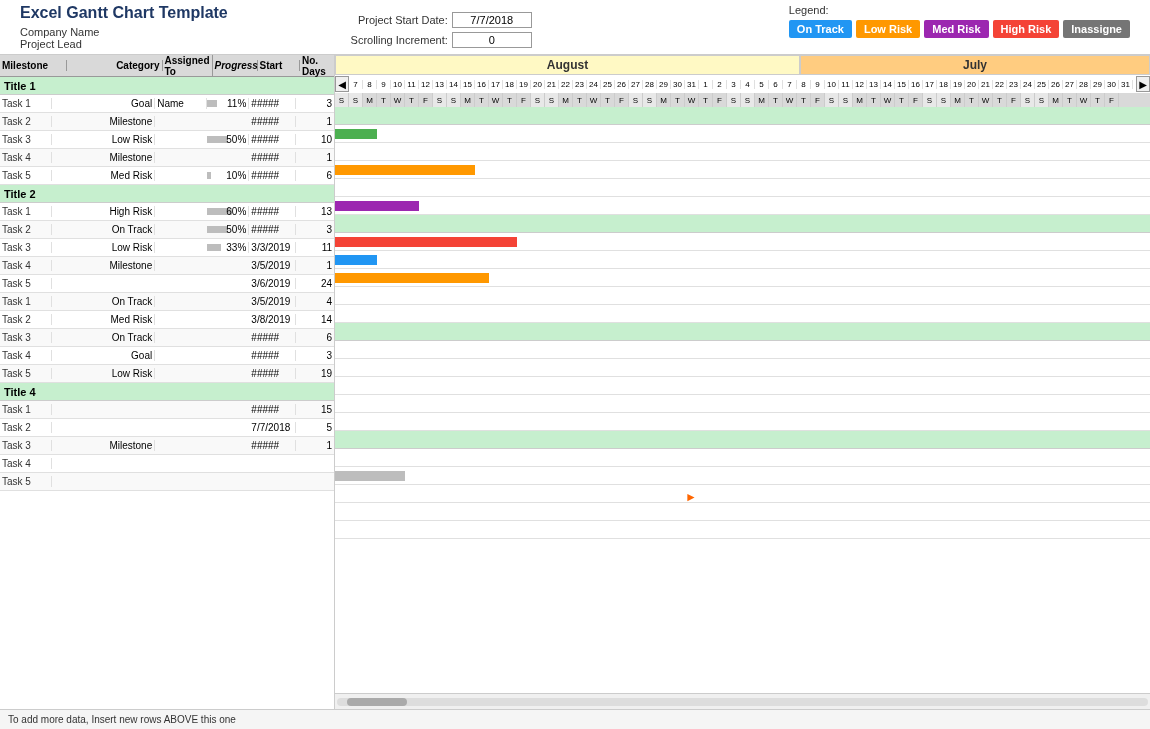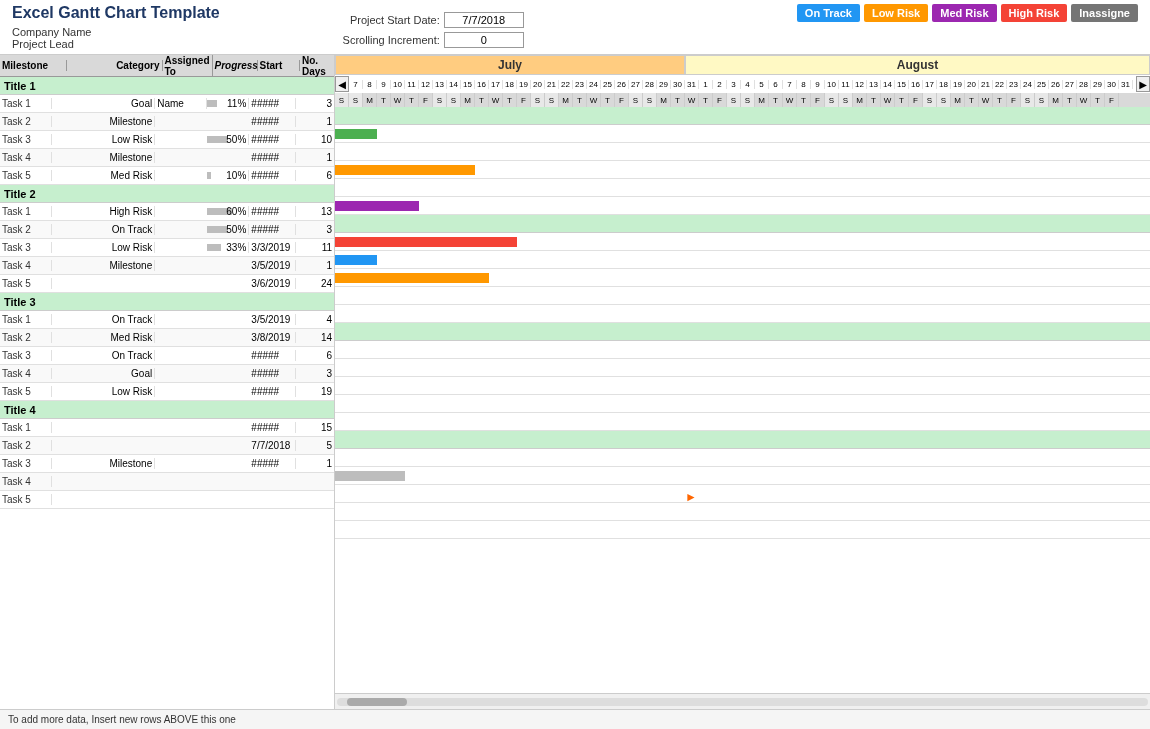--- a/index.html
+++ b/index.html
@@ -1,21 +1,21 @@
 <!DOCTYPE html>
 <html><head>
   <meta charset="utf-8">
   <style>
     * { box-sizing: border-box; margin: 0; padding: 0; }
     body { font-family: Arial, sans-serif; font-size: 11px; background: #fff; overflow: hidden; width: 1150px; height: 729px; }
 
     #app { width: 1150px; height: 729px; display: flex; flex-direction: column; }
 
     
-    #header { background: #fff; padding: 4px 12px; border-bottom: 1px solid #ccc; display: flex; align-items: flex-start; }
+    #header { background: #fff; padding: 4px 20px; border-bottom: 1px solid #ccc; display: flex; align-items: flex-start; }
     #title-block { flex: 0 0 auto; }
     #app-title { font-size: 16px; font-weight: bold; color: #1f3864; }
     #company-info { font-size: 11px; color: #333; margin-top: 4px; }
     #project-info { margin-left: 100px; display: flex; flex-direction: column; gap: 4px; margin-top: 8px; }
     .proj-row { display: flex; align-items: center; gap: 4px; }
     .proj-label { font-size: 11px; color: #333; text-align: right; width: 120px; }
     .proj-input { border: 1px solid #999; padding: 1px 4px; font-size: 11px; width: 80px; text-align: center; background: #fff; }
     #legend-block { margin-left: auto; display: flex; flex-direction: column; }
     #legend-label { font-size: 11px; color: #333; margin-bottom: 4px; }
     #legend-items { display: flex; gap: 4px; }
@@ -102,20 +102,21 @@
       <div class="proj-row">
         <span class="proj-label">Project Start Date:</span>
         <input class="proj-input" type="text" value="7/7/2018" style="">
       </div>
       <div class="proj-row">
         <span class="proj-label">Scrolling Increment:</span>
         <input class="proj-input" type="text" value="0" style="">
       </div>
     </div>
     <div id="legend-block">
+      <span id="legend-label">Legend:</span>
       <div id="legend-items">
         <button class="legend-btn legend-ontrack">On Track</button>
         <button class="legend-btn legend-lowrisk">Low Risk</button>
         <button class="legend-btn legend-medrisk">Med Risk</button>
         <button class="legend-btn legend-highrisk">High Risk</button>
         <button class="legend-btn legend-unassigned">Inassigne</button>
       </div>
     </div>
   </div>
 
@@ -239,21 +240,20 @@
       <div class="task-row">
         <span class="task-name">Task 5</span>
         <span class="task-desc"></span>
         <span class="task-category"></span>
         <span class="task-assigned"></span>
         <span class="task-progress"></span>
         <span class="task-start">3/6/2019</span>
         <span class="task-days">24</span>
       </div>
 
-      <div class="title-row">Title 3</div>
       <div class="task-row">
         <span class="task-name">Task 1</span>
         <span class="task-desc"></span>
         <span class="task-category">On Track</span>
         <span class="task-assigned"></span>
         <span class="task-progress"></span>
         <span class="task-start">3/5/2019</span>
         <span class="task-days">4</span>
       </div>
       <div class="task-row">
@@ -338,22 +338,22 @@
         <span class="task-progress"></span>
         <span class="task-start"></span>
         <span class="task-days"></span>
       </div>
     </div>
 
     <div id="right-panel">
       <div id="gantt-header">
 
         <div class="month-row">
+          <div class="month-cell" style="flex:1; background:#fff9c4;">August</div>
           <div class="month-cell" style="width:350px; background:#ffcc80;">July</div>
-          <div class="month-cell" style="flex:1; background:#fff9c4;">August</div>
         </div>
 
         <div style="display:flex; height:18px; background:#fff; align-items:center;">
           <div style="width:14px; height:16px; border:1px solid #999; background:#f0f0f0; display:flex; align-items:center; justify-content:center; cursor:pointer; font-size:10px;">◀</div>
 
           <div id="date-num-container" style="display:flex; flex:1;">
               <div style="width: 14px; flex-shrink: 0; border-right: 1px solid rgb(224, 224, 224); font-size: 8px; text-align: center; display: flex; align-items: center; justify-content: center;">7</div>
               <div style="width: 14px; flex-shrink: 0; border-right: 1px solid rgb(224, 224, 224); font-size: 8px; text-align: center; display: flex; align-items: center; justify-content: center;">8</div>
               <div style="width: 14px; flex-shrink: 0; border-right: 1px solid rgb(224, 224, 224); font-size: 8px; text-align: center; display: flex; align-items: center; justify-content: center;">9</div>
               <div style="width: 14px; flex-shrink: 0; border-right: 1px solid rgb(224, 224, 224); font-size: 8px; text-align: center; display: flex; align-items: center; justify-content: center;">10</div>

